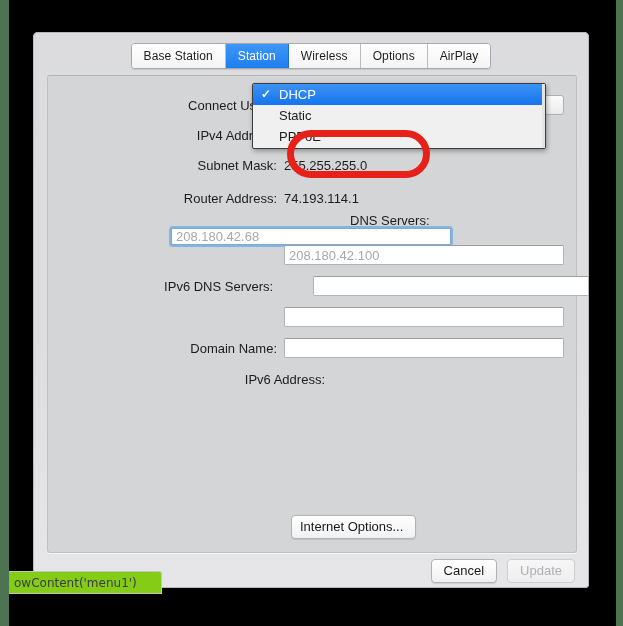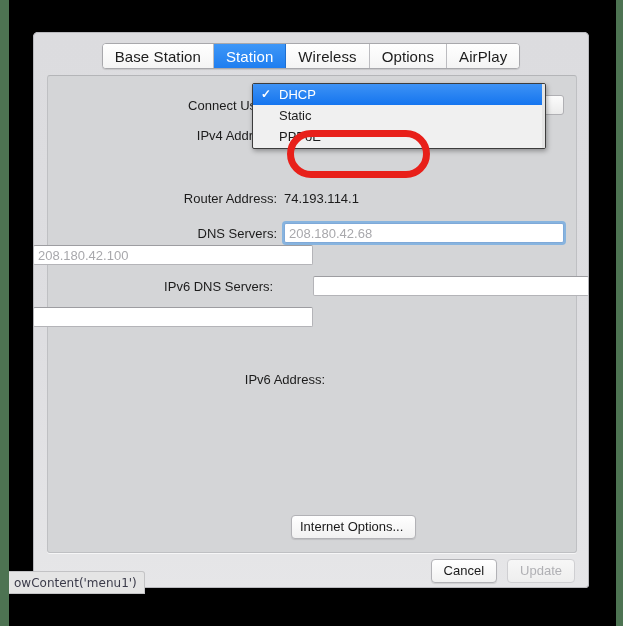--- a/index.html
+++ b/index.html
@@ -64,21 +64,21 @@
     border: 1px solid #a8a8ac;
     border-radius: 4px;
     overflow: hidden;
     background: #fdfdfd;
     box-shadow: 0 1px 1px rgba(0,0,0,.10);
   }
   .tab {
     display: flex;
     align-items: center;
     padding: 0 12px;
-    font-size: 15px;
+    font-size: 12px;
     color: #1d1d1d;
     background: linear-gradient(#ffffff, #f4f4f4);
     border-right: 1px solid #bcbcc0;
     cursor: default;
     white-space: nowrap;
     letter-spacing: .1px;
   }
   .tab:last-child { border-right: none; }
   .tab.active {
     background: linear-gradient(#3e97f7, #1f7ef0);
@@ -141,21 +141,21 @@
     font-family: "Liberation Sans", sans-serif;
     color: #1c1c1c;
     padding: 0 4px;
     outline: none;
   }
   .field::placeholder { color: #a8a8ac; }
   .field.focused {
     border: 1px solid #7fa9d8;
     box-shadow: 0 0 0 2px rgba(110,168,225,.75);
   }
-  .field.indent { }
+  .field.indent { margin-left: 251px; }
 
   
   .select-anchor {
     width: 280px;
     height: 20px;
     box-sizing: border-box;
     background: linear-gradient(#fcfcfc, #ebebeb);
     border: 1px solid #b0b0b4;
     border-radius: 3px;
   }
@@ -260,22 +260,22 @@
   }
 
   
   #statusbar {
     position: absolute;
     left: 9px;
     top: 571px;
     height: 21px;
     display: flex;
     align-items: center;
-    padding: 0 7px 0 5px;
-    background: #e5e5e5;
+    padding: 0 24px 0 5px;
+    background: #84cc16;
     border: 1px solid #c3c3c5;
     border-left: none;
     border-radius: 0 3px 0 0;
     font-size: 12px;
     font-family: "DejaVu Sans", sans-serif;
     color: #3b3b4a;
     white-space: nowrap;
     z-index: 80;
   }
 </style>
@@ -316,44 +316,52 @@
       <div class="row" style="top:62px;">
         <div class="label">Connect Using:</div>
         <div class="select-anchor"></div>
       </div>
 
       <div class="row" style="top:92px;">
         <div class="label">IPv4 Address:</div>
         <div class="value"></div>
       </div>
 
+      <div class="row" style="top:122px;">
+        <div class="label">Subnet Mask:</div>
+        <div class="value">255.255.255.0</div>
+      </div>
 
       <div class="row" style="top:152px;align-items:flex-end;">
         <div class="label">Router Address:</div>
         <div class="value">74.193.114.1</div>
       </div>
 
-      <div class="row" style="top:190px;">
+      <div class="row" style="top:181px;flex-direction:column;">
         <div class="label">DNS Servers:</div>
         <input class="field focused" type="text" value="" placeholder="208.180.42.68" style="">
       </div>
 
       <div class="row" style="top:212px;">
         <input class="field indent" type="text" value="" placeholder="208.180.42.100" style="">
       </div>
 
       <div class="row" style="top:243px;gap:33px;">
         <div class="label">IPv6 DNS Servers:</div>
         <input class="field" type="text" value="" placeholder="" style="">
       </div>
 
       <div class="row" style="top:274px;">
         <input class="field indent" type="text" value="" placeholder="" style="">
       </div>
 
+      <div class="row" style="top:305px;">
+        <div class="label">Domain Name:</div>
+        <input class="field" type="text" value="" placeholder="" style="">
+      </div>
 
       <div class="row" style="top:336px;padding-left:48px;">
         <div class="label">IPv6 Address:</div>
         <div class="value"></div>
       </div>
 
     </div>
 
     <button class="btn" id="internet-options">Internet Options...</button>
 

